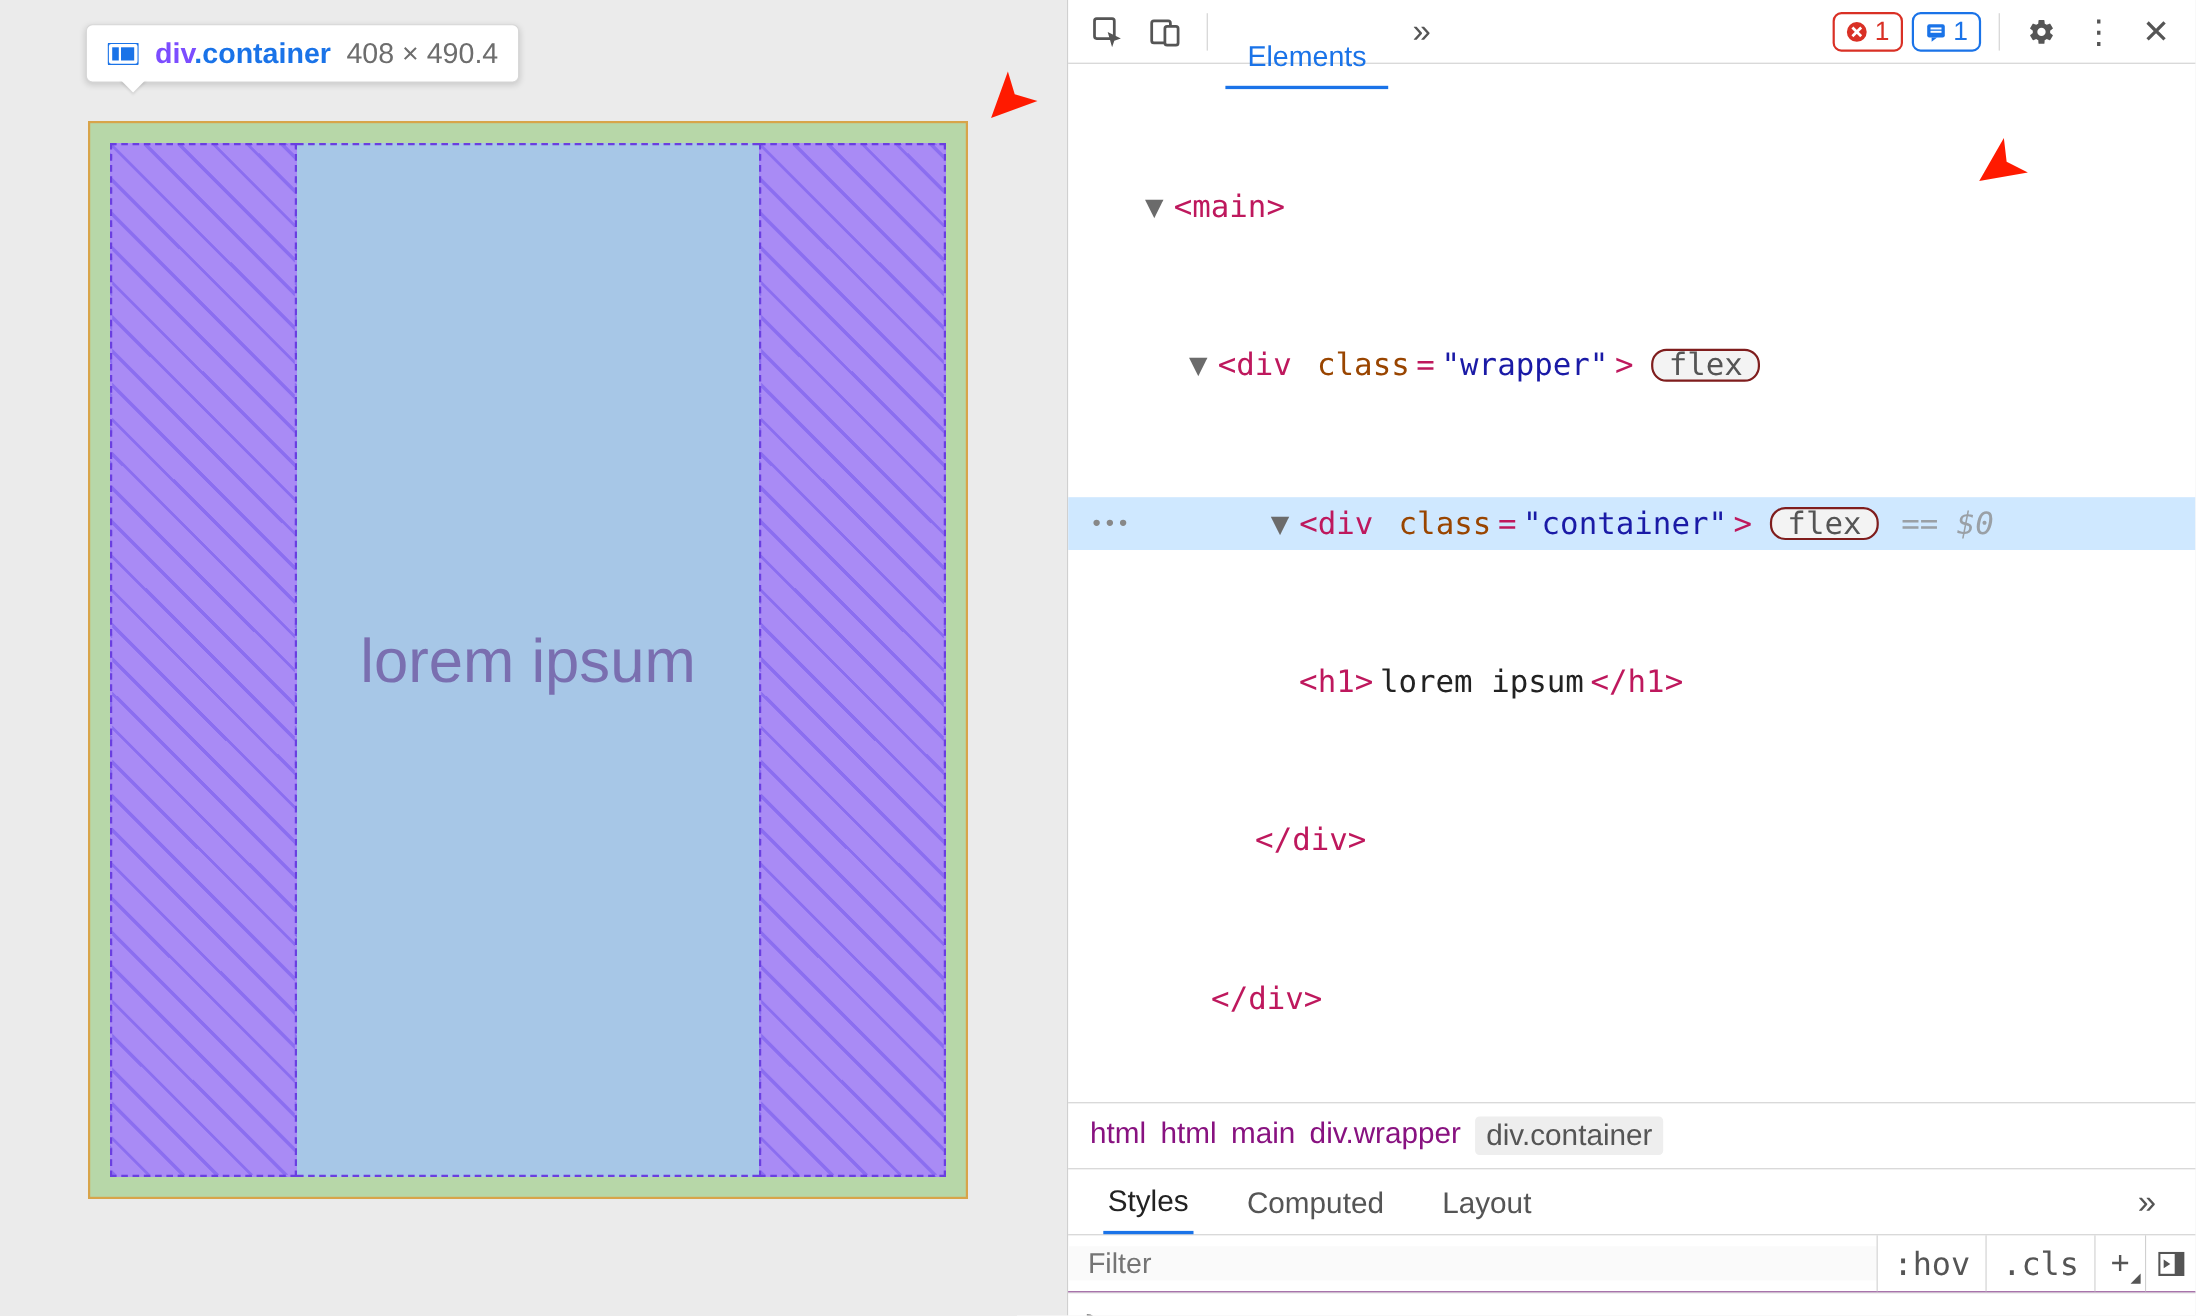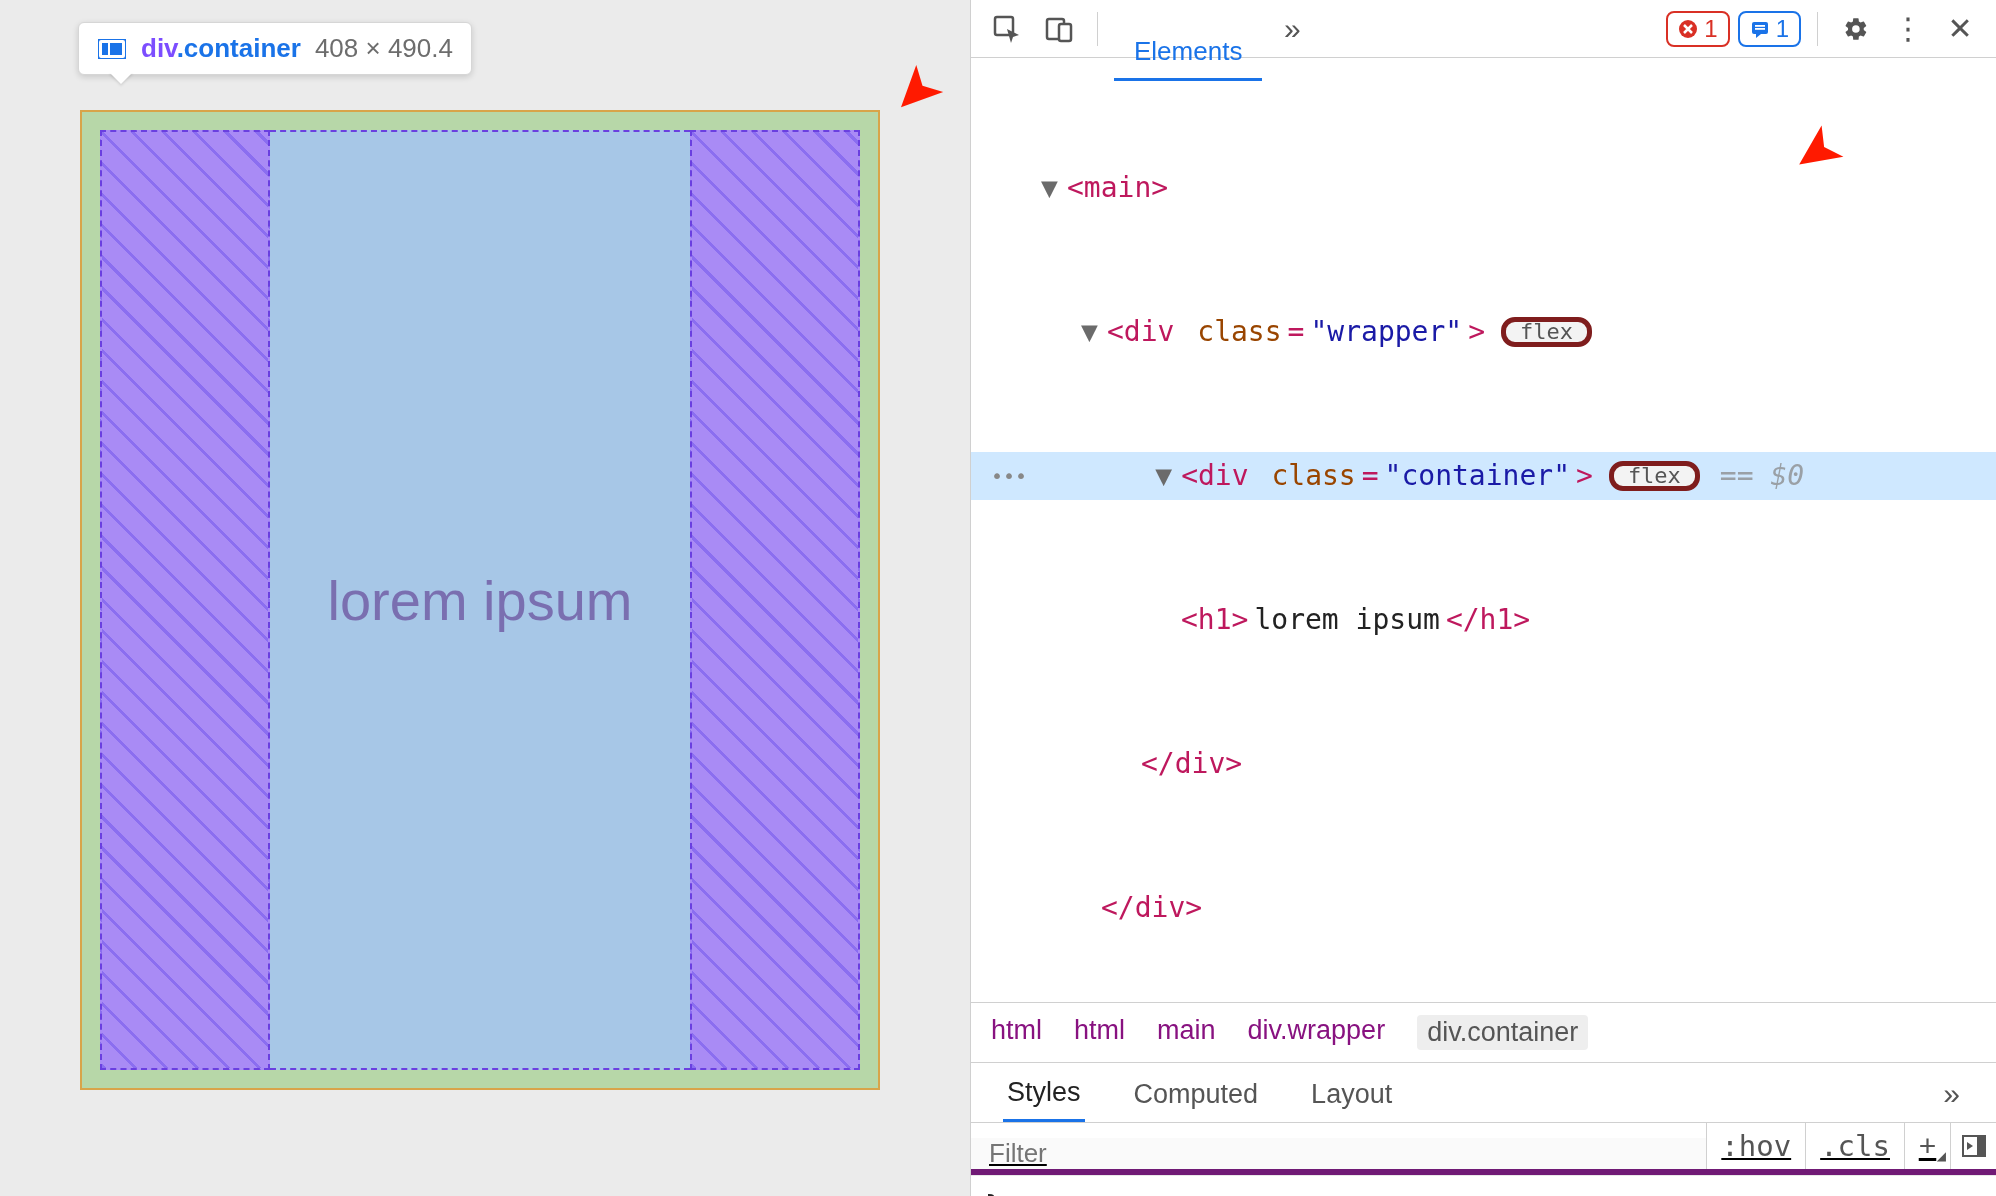--- a/index.html
+++ b/index.html
@@ -157,56 +157,55 @@
 .dom-line { padding: 0 10px 0 60px; display:flex; align-items:center; gap:6px;}
 .dom-line.selected { background: #cfe8ff; }
 .three-dots { color:#888; font-size:20px; margin-right:8px;}
 .tri { color:#6b6b6b; display:inline-block; width:20px; }
 .tag-b { color:#be185d; }
 .attr-n { color:#994500; }
 .attr-v { color:#1a1aa6; }
 .txt { color:#222; }
 .pill {
   display:inline-flex; align-items:center;
-  border:5px solid #7f1d1d; background:#f3f3f3;
+  border:2px solid #7f1d1d; background:#f3f3f3;
   color:#555; border-radius: 14px;
-  padding: 0 14px; height: 30px; font-size:22px;
+  padding: 0 14px; height: 30px; font-size:28px;
   margin-left: 10px;
 }
 .eqdollar { color:#9aa0a6; margin-left:14px; font-style: italic;}
 
 
 .crumbs {
   border-top: 1px solid #d0d0d0;
   border-bottom: 1px solid #d0d0d0;
-  display: flex; gap: 32px;
+  display: flex; gap: 13px;
   font-size: 27px;
   padding: 12px 20px;
 }
 .crumbs span { color:#881280; cursor:pointer; }
 .crumbs span.active { background:#eeeeee; color:#555; padding:2px 10px; border-radius:4px;}
 
 
 .subtabs {
   display:flex; align-items:center;
   border-bottom: 1px solid #d0d0d0;
   font-size: 27px;
   padding: 0 32px;
   gap: 45px;
   height: 60px;
 }
 .subtabs .stab { color:#555; padding: 14px 4px 11px; cursor:pointer;}
 .subtabs .stab.active { color:#222; border-bottom: 3px solid #1a73e8; font-weight:500;}
 
 
 .filter-row {
-  display:flex; align-items:flex-end;
-  border-bottom: 6px solid #701a75;
+  display:flex; align-items:center;
+  border-bottom: 1px solid #701a75;
   height: 54px;
-  text-decoration: underline;
 }
 .filter-row input {
   flex:1; border:none; outline:none;
   font-size: 26px; padding: 0 18px; color:#555;
   font-family: inherit;
   background: #fafafa;
 }
 .filter-row .fbtn {
   font-family: Menlo, monospace;
   font-size: 29px; color:#555;

